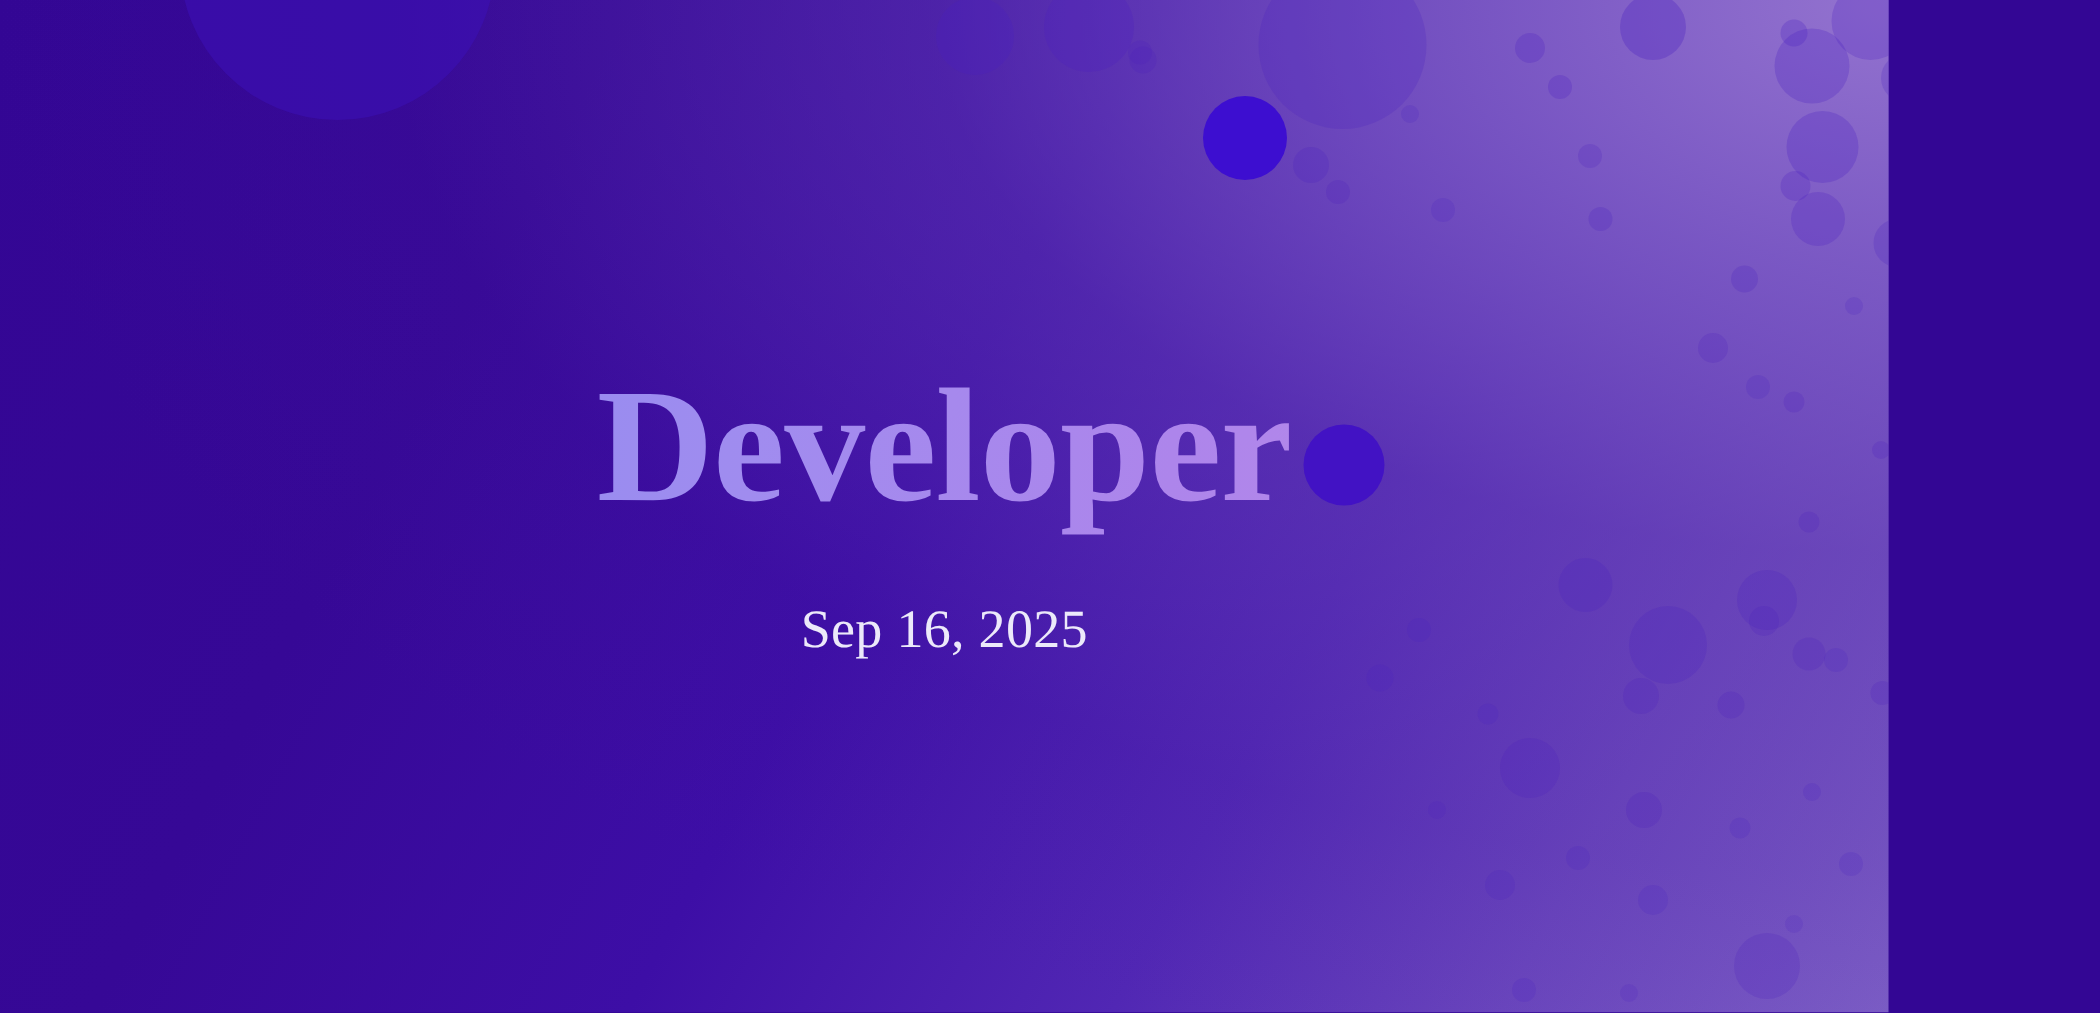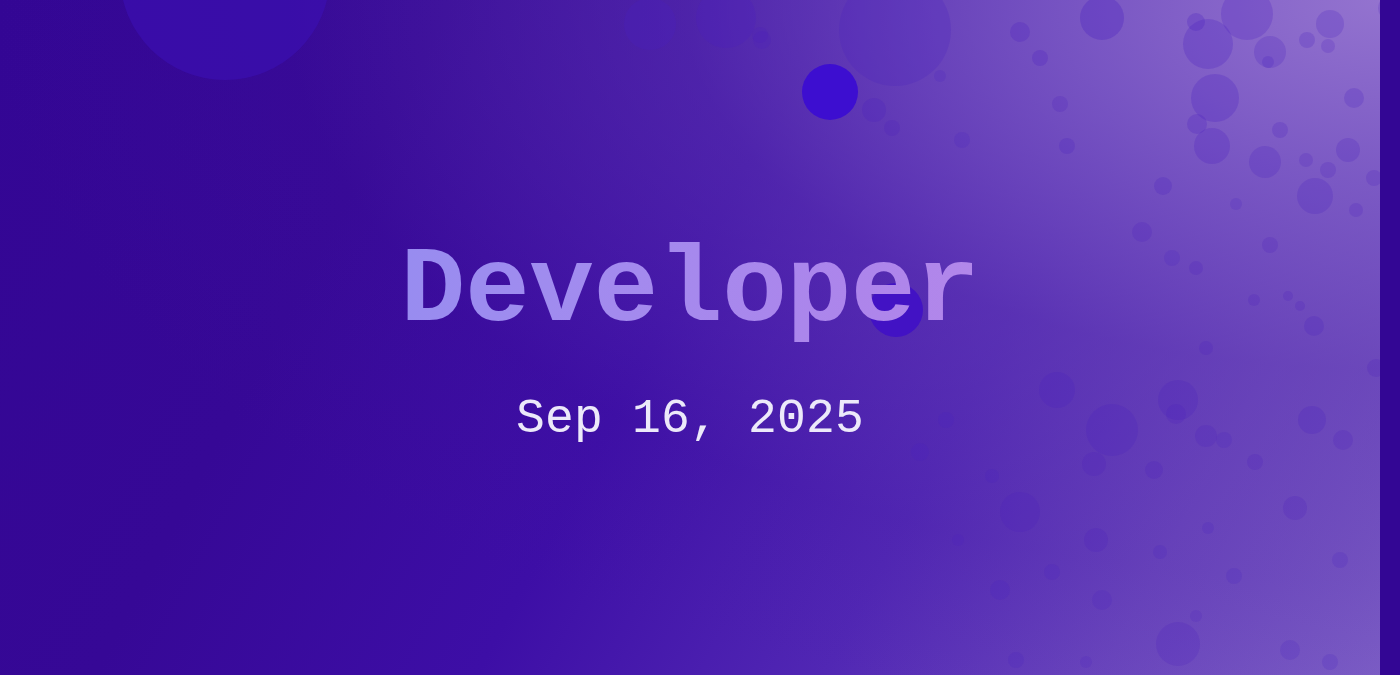--- a/index.html
+++ b/index.html
@@ -7,24 +7,24 @@
 
   html, body {
     width: 1400px;
     height: 675px;
     overflow: hidden;
     background: #330694;
   }
 
   #hero-banner {
     position: relative;
-    width: 1380px;
+    width: 1259px;
     height: 675px;
     overflow: hidden;
-    font-family: Liberation Mono, monospace;
+    font-family: Liberation Serif, serif;
     
     background:
       radial-gradient(120% 130% at 100% 0%,
         rgba(150,118,208,0.95) 0%,
         rgba(128,95,198,0.80) 20%,
         rgba(100,62,180,0.45) 42%,
         rgba(70,26,158,0.12) 66%,
         rgba(51,6,148,0) 84%),
       linear-gradient(118deg,
         #330694 0%,
@@ -88,21 +88,21 @@
         #8189f0 0%,
         #8f8cf1 18%,
         #a08cef 40%,
         #ad85eb 62%,
         #b98ae9 82%,
         #c08ce5 100%);
   }
 
   .hero-date {
     margin-top: 38px;
-    font-size: 48px;
+    font-size: 36px;
     font-weight: 400;
     letter-spacing: 0.2px;
     color: #ece9fa;
     white-space: nowrap;
   }
 </style>
 </head>
 <body>
 
 <div id="hero-banner">

